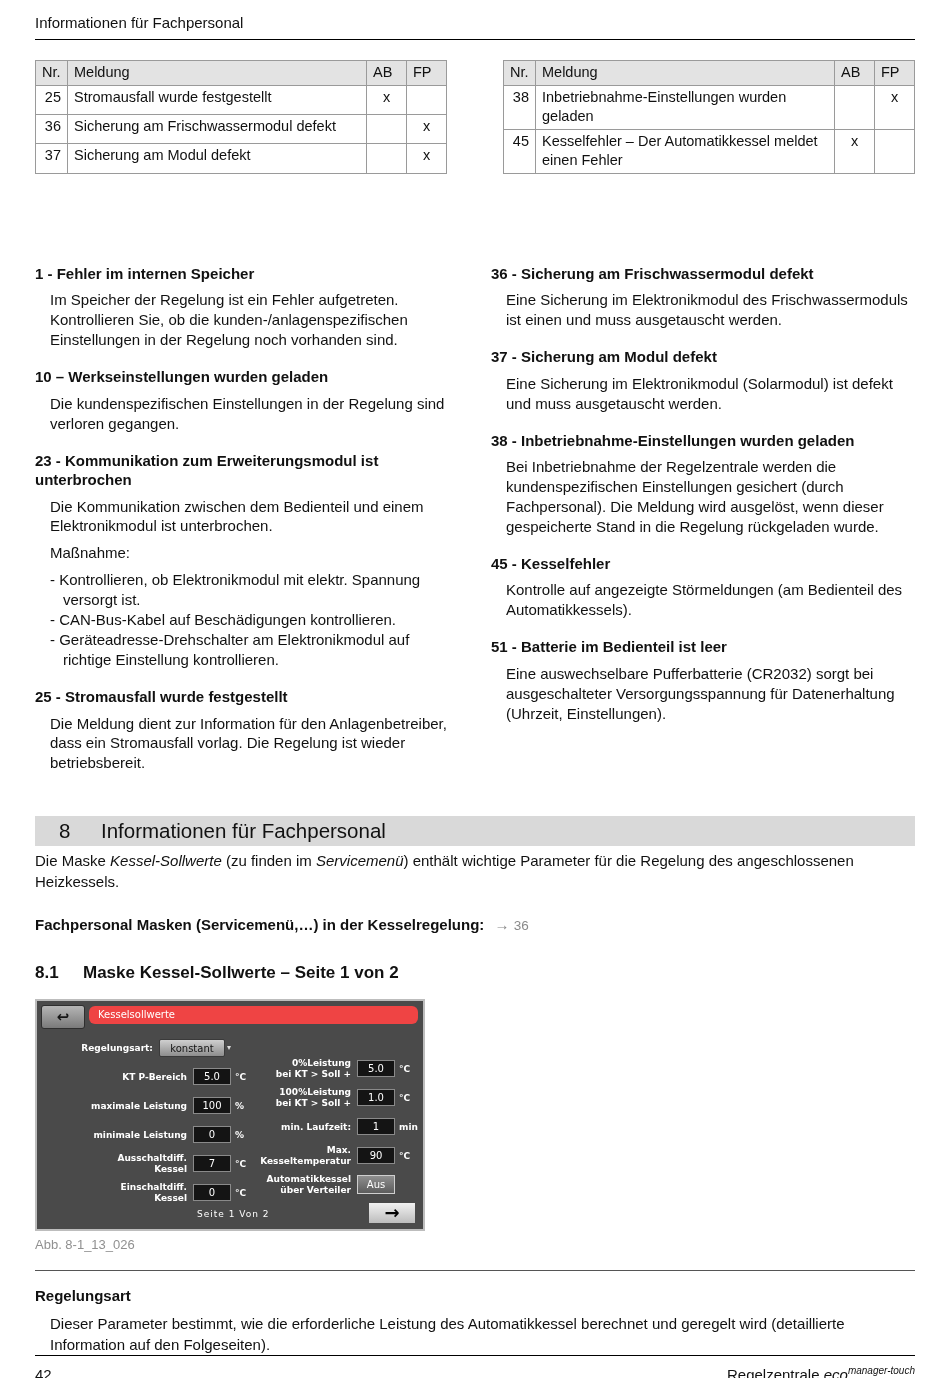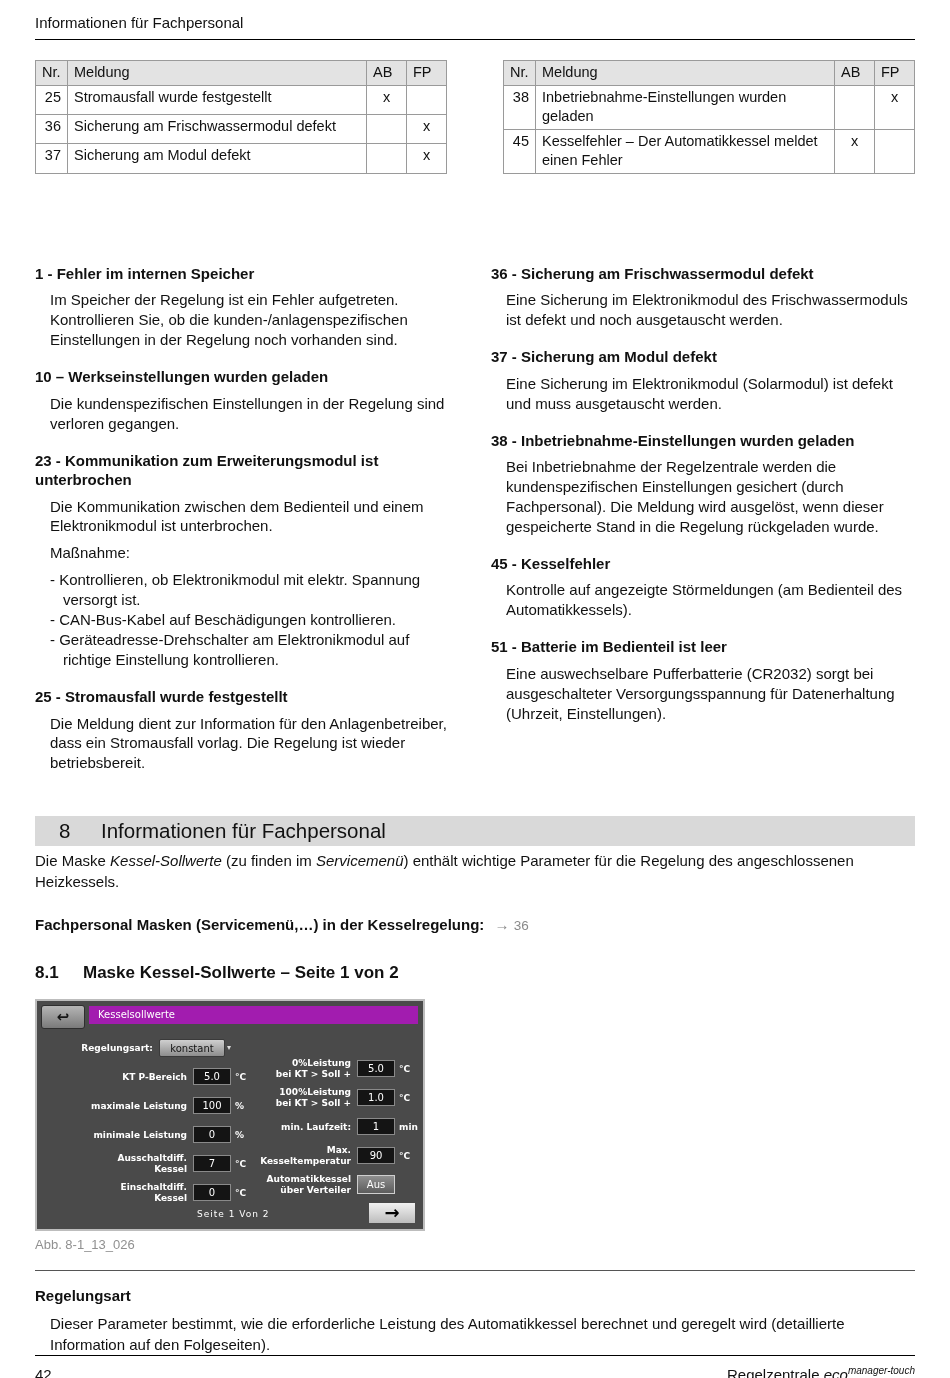--- a/index.html
+++ b/index.html
@@ -43,22 +43,22 @@
   .subsection { font-size:17px; font-weight:bold; margin-bottom:16px; }
   .subsection .sub-num { display:inline-block; width:48px; }
 
   
   .scr { position:relative; width:390px; height:232px; background:#4a4a4a;
          border:2px solid #bdbdbd; font-family:"DejaVu Sans", sans-serif; overflow:hidden; }
   .scr-back { position:absolute; left:4px; top:4px; width:44px; height:24px;
               background:linear-gradient(#b5b5b5,#7a7a7a); border:1px solid #2e2e2e; border-radius:3px;
               display:flex; align-items:center; justify-content:center; color:#151515;
               font-size:15px; font-weight:bold; cursor:pointer; }
-  .scr-title { position:absolute; left:52px; top:5px; right:5px; height:18px; background:#a21caf;
-               color:#fff; font-size:10px; line-height:18px; padding-left:9px; }
+  .scr-title { position:absolute; left:52px; top:5px; right:5px; height:18px; background:#ef4444;
+               color:#fff; font-size:10px; line-height:18px; padding-left:9px;border-radius:6px; }
   .scr-left  { position:absolute; left:14px;  top:34px; width:206px; }
   .scr-right { position:absolute; right:2px; top:55px; width:186px; }
   .scr-row { display:flex; align-items:center; justify-content:flex-end; height:25px; margin-bottom:4px; }
   .scr-label { flex:1; text-align:right; color:#fff; font-weight:bold; font-size:9px;
                line-height:1.15; white-space:pre-line; margin-right:6px; }
   .scr-box { width:38px; height:17px; background:#141414; border:1px solid #8a8a8a;
              color:#fff; font-size:10px; text-align:center; line-height:16px; flex:0 0 auto; }
   .scr-unit { width:22px; color:#fff; font-weight:bold; font-size:9px; margin-left:4px; flex:0 0 auto; }
   .scr-btn { width:66px; height:18px; background:linear-gradient(#cfcfcf,#8d8d8d); border:1px solid #3a3a3a;
              border-radius:2px; color:#141414; font-size:10px; text-align:center; line-height:17px;
@@ -172,21 +172,21 @@
       </section>
       <section class="entry">
         <h4 class="entry-title">25 - Stromausfall wurde festgestellt</h4>
         <p class="entry-body">Die Meldung dient zur Information für den Anlagenbetreiber, dass ein Stromausfall vorlag. Die Regelung ist wieder betriebsbereit.</p>
       </section>
     </div>
 
     <div class="col">
       <section class="entry">
         <h4 class="entry-title">36 - Sicherung am Frischwassermodul defekt</h4>
-        <p class="entry-body">Eine Sicherung im Elektronikmodul des Frischwassermoduls ist defekt und noch ausgetauscht werden.</p>
+        <p class="entry-body">Eine Sicherung im Elektronikmodul des Frischwassermoduls ist einen und muss ausgetauscht werden.</p>
       </section>
       <section class="entry">
         <h4 class="entry-title">37 - Sicherung am Modul defekt</h4>
         <p class="entry-body">Eine Sicherung im Elektronikmodul (Solarmodul) ist defekt und muss ausgetauscht werden.</p>
       </section>
       <section class="entry">
         <h4 class="entry-title">38 - Inbetriebnahme-Einstellungen wurden geladen</h4>
         <p class="entry-body">Bei Inbetriebnahme der Regelzentrale werden die kundenspezifischen Einstellungen gesichert (durch Fachpersonal). Die Meldung wird ausgelöst, wenn dieser gespeicherte Stand in die Regelung rückgeladen wurde.</p>
       </section>
       <section class="entry">

